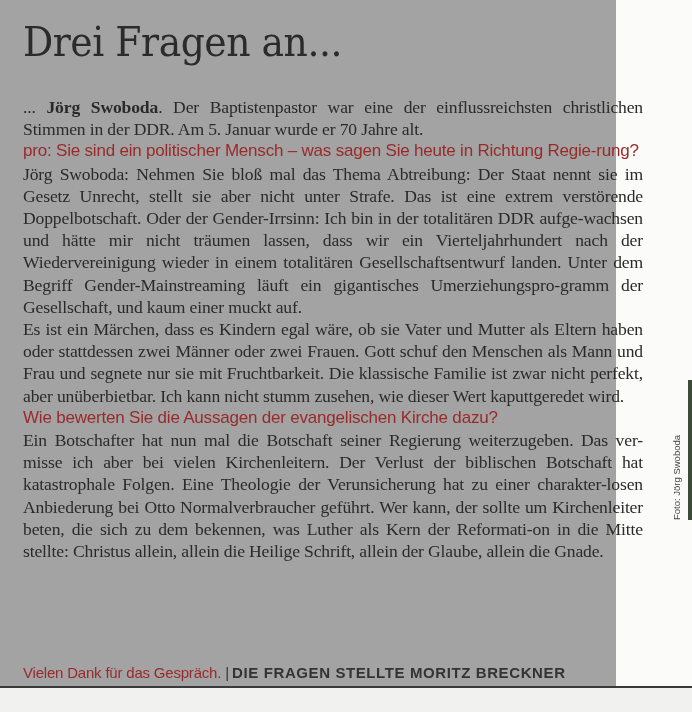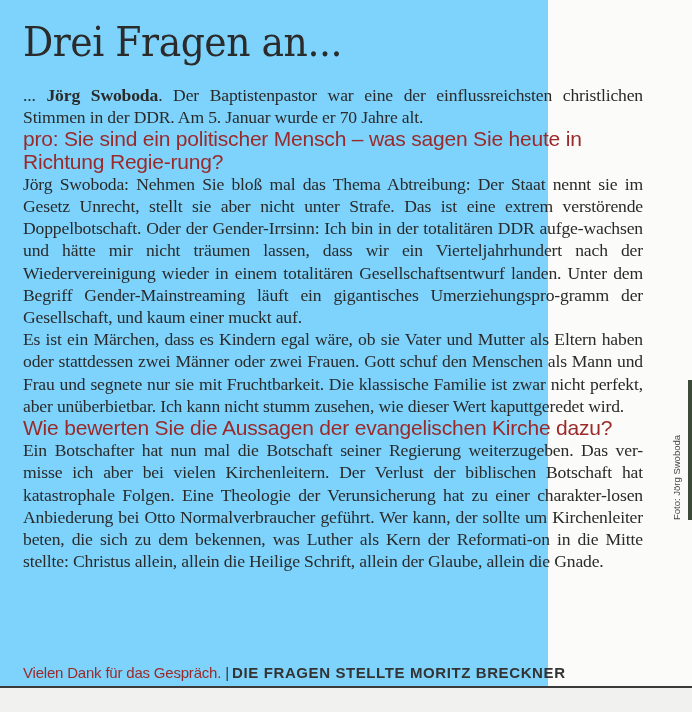--- a/index.html
+++ b/index.html
@@ -4,42 +4,42 @@
 <style>
   html, body { margin: 0; padding: 0; }
   body {
     width: 692px; height: 712px; overflow: hidden;
     background: #fbfbf9;
     position: relative;
     font-family: "Liberation Serif", "DejaVu Serif", serif;
     color: #2a2a2a;
   }
   .page {
-    position: absolute; left: 0; top: 0; width: 548px; height: 690px;
-    background: #7dd3fc;
+    position: absolute; left: 0; top: 0; width: 616px; height: 690px;
+    background: #a3a3a3;
   }
   .content {
     position: absolute; left: 23px; top: 14px; width: 620px;
   }
   .title {
     font-family: "DejaVu Serif", "Liberation Serif", serif;
     font-size: 41px; font-weight: normal; letter-spacing: -0.5px;
     color: #2b2b2b; margin: 0; line-height: 56px;
     transform: scaleX(0.92); transform-origin: left center;
   }
   .para {
     font-size: 17.6px; line-height: 22.2px; margin: 0;
     text-align: justify; color: #2a2a2a;
     letter-spacing: -0.15px;
   }
-  .intro { margin-top: 14px; }
+  .intro { margin-top: 26px; }
   .intro .name { font-weight: bold; }
   .q {
     font-family: "Liberation Sans", "DejaVu Sans", sans-serif;
-    font-size: 21px; line-height: 22.2px; margin: 0;
+    font-size: 17px; line-height: 22.2px; margin: 0;
     color: #9a2a2a; letter-spacing: -0.2px;
   }
   .footer-line {
     position: absolute; left: 0; top: 686px; width: 692px; height: 2px;
     background: #3a3a3a;
   }
   .closing {
     position: absolute; left: 23px; top: 664px; white-space: nowrap;
   }
   .closing .thanks {

